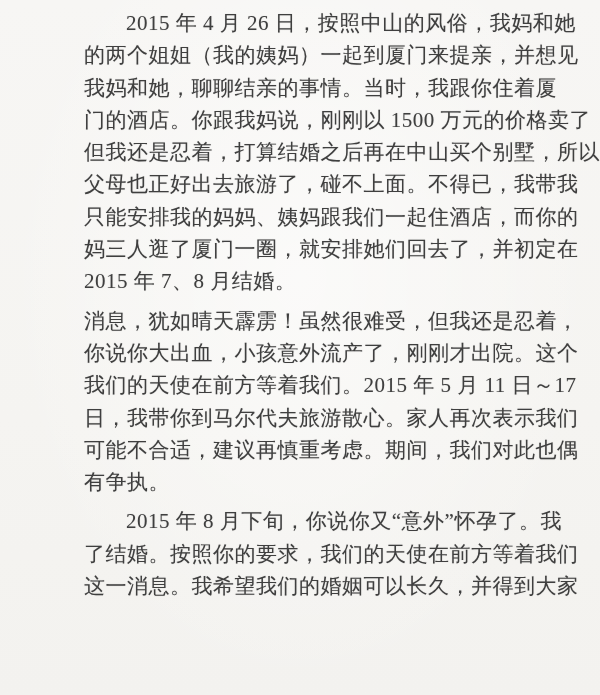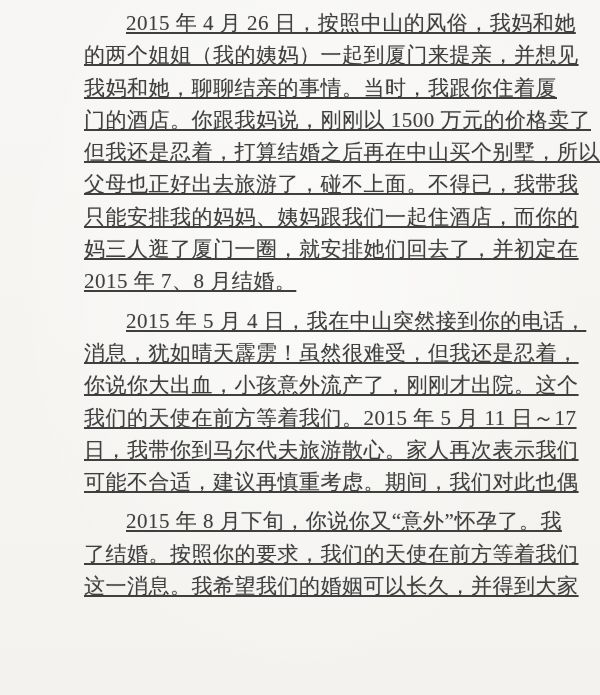--- a/index.html
+++ b/index.html
@@ -31,21 +31,20 @@
     margin-top: 7px;
   }
   .line {
     font-size: 21px;
     line-height: 32.3px;
     letter-spacing: 0.5px;
     text-align: justify;
     text-align-last: justify;
     white-space: nowrap;
     text-shadow: 0 0 1px rgba(80, 80, 80, 0.30);
-    text-decoration: underline;
   }
   .line.indent {
     text-indent: 2em;
   }
   .line.end {
     text-align-last: left;
   }
 </style>
 </head>
 <body>
@@ -58,26 +57,26 @@
     <div class="line">我妈和她，聊聊结亲的事情。当时，我跟你住着厦</div>
     <div class="line">门的酒店。你跟我妈说，刚刚以 1500 万元的价格卖了</div>
     <div class="line">但我还是忍着，打算结婚之后再在中山买个别墅，所以</div>
     <div class="line">父母也正好出去旅游了，碰不上面。不得已，我带我</div>
     <div class="line">只能安排我的妈妈、姨妈跟我们一起住酒店，而你的</div>
     <div class="line">妈三人逛了厦门一圈，就安排她们回去了，并初定在</div>
     <div class="line end">2015 年 7、8 月结婚。</div>
   </div>
 
   <div class="paragraph">
-    <div class="line indent">2015 年 5 月 4 日，我在中山突然接到你的电话，</div>
     <div class="line">消息，犹如晴天霹雳！虽然很难受，但我还是忍着，</div>
     <div class="line">你说你大出血，小孩意外流产了，刚刚才出院。这个</div>
     <div class="line">我们的天使在前方等着我们。2015 年 5 月 11 日～17</div>
     <div class="line">日，我带你到马尔代夫旅游散心。家人再次表示我们</div>
     <div class="line">可能不合适，建议再慎重考虑。期间，我们对此也偶</div>
+    <div class="line end">有争执。</div>
   </div>
 
   <div class="paragraph">
     <div class="line indent">2015 年 8 月下旬，你说你又“意外”怀孕了。我</div>
     <div class="line">了结婚。按照你的要求，我们的天使在前方等着我们</div>
     <div class="line">这一消息。我希望我们的婚姻可以长久，并得到大家</div>
 
   </div>
 
 </div>

